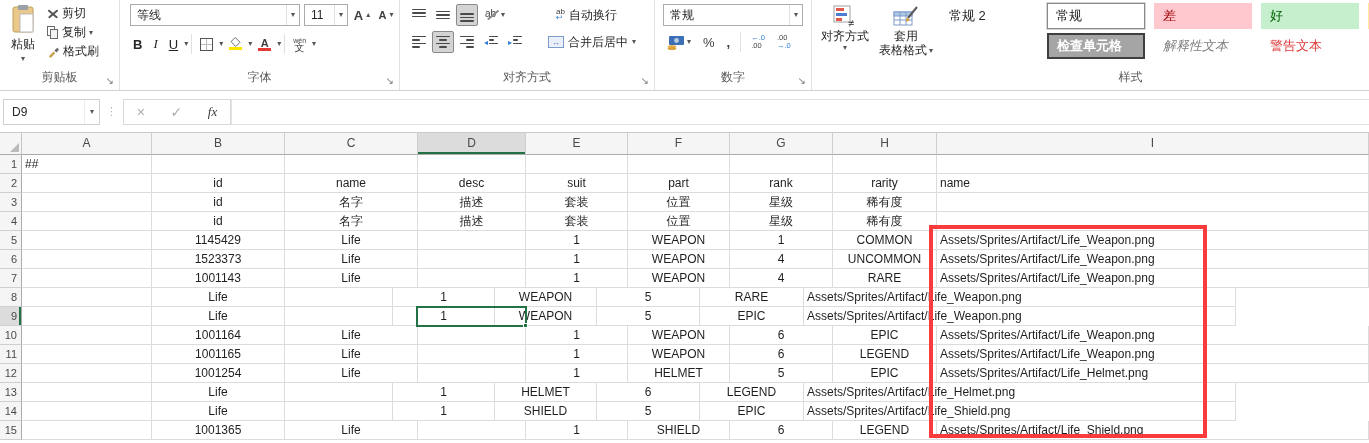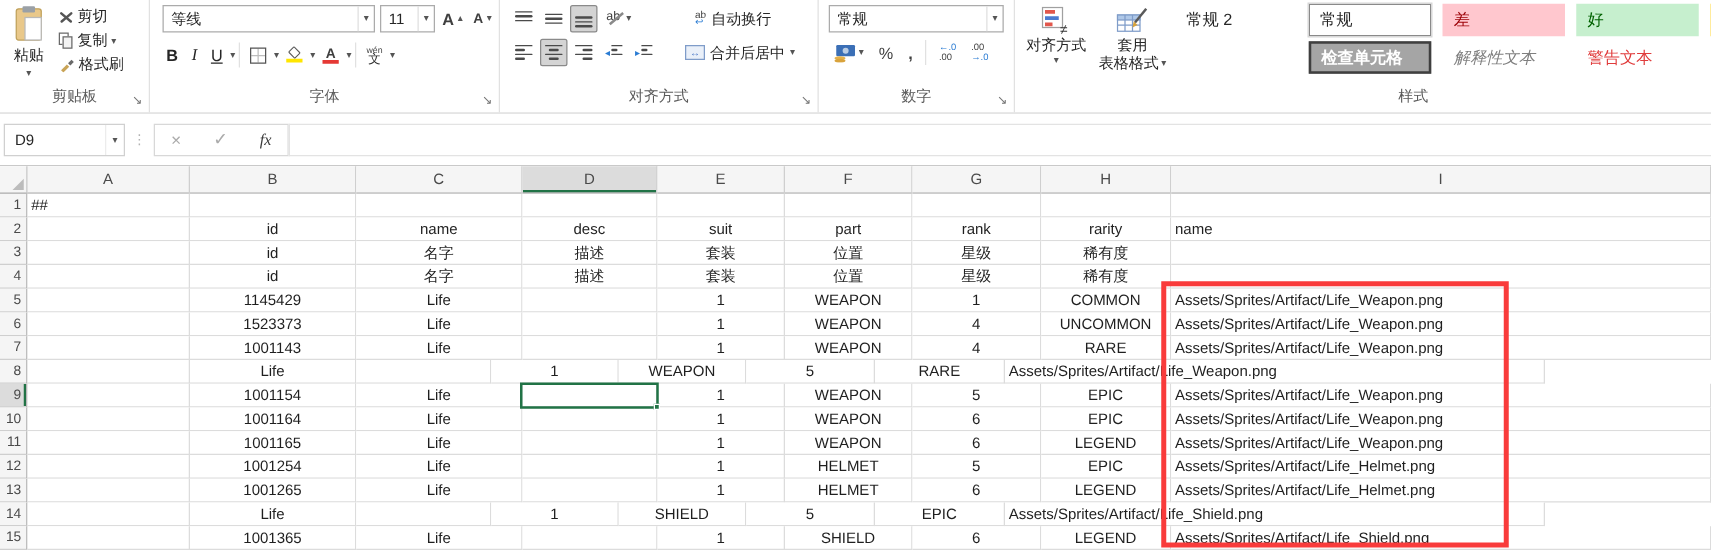--- a/index.html
+++ b/index.html
@@ -513,21 +513,20 @@
         <div class="gc cell ac" style="width:108px"></div>
         <div class="gc cell ac" style="width:102px">1</div>
         <div class="gc cell ac" style="width:102px">WEAPON</div>
         <div class="gc cell ac" style="width:103px">5</div>
         <div class="gc cell ac" style="width:104px">RARE</div>
         <div class="gc cell al" style="width:432px">Assets/Sprites/Artifact/Life_Weapon.png</div>
       </div>
       <div class="grow">
         <div class="gc rowh sel">9</div>
         <div class="gc cell al" style="width:130px"></div>
-        <div class="gc cell ac" style="width:133px">1001154</div>
         <div class="gc cell ac" style="width:133px">Life</div>
         <div class="gc cell ac" style="width:108px"></div>
         <div class="gc cell ac" style="width:102px">1</div>
         <div class="gc cell ac" style="width:102px">WEAPON</div>
         <div class="gc cell ac" style="width:103px">5</div>
         <div class="gc cell ac" style="width:104px">EPIC</div>
         <div class="gc cell al" style="width:432px">Assets/Sprites/Artifact/Life_Weapon.png</div>
       </div>
       <div class="grow">
         <div class="gc rowh">10</div>
@@ -561,21 +560,20 @@
         <div class="gc cell ac" style="width:108px"></div>
         <div class="gc cell ac" style="width:102px">1</div>
         <div class="gc cell ac" style="width:102px">HELMET</div>
         <div class="gc cell ac" style="width:103px">5</div>
         <div class="gc cell ac" style="width:104px">EPIC</div>
         <div class="gc cell al" style="width:432px">Assets/Sprites/Artifact/Life_Helmet.png</div>
       </div>
       <div class="grow">
         <div class="gc rowh">13</div>
         <div class="gc cell al" style="width:130px"></div>
-        <div class="gc cell ac" style="width:133px">1001265</div>
         <div class="gc cell ac" style="width:133px">Life</div>
         <div class="gc cell ac" style="width:108px"></div>
         <div class="gc cell ac" style="width:102px">1</div>
         <div class="gc cell ac" style="width:102px">HELMET</div>
         <div class="gc cell ac" style="width:103px">6</div>
         <div class="gc cell ac" style="width:104px">LEGEND</div>
         <div class="gc cell al" style="width:432px">Assets/Sprites/Artifact/Life_Helmet.png</div>
       </div>
       <div class="grow">
         <div class="gc rowh">14</div>

